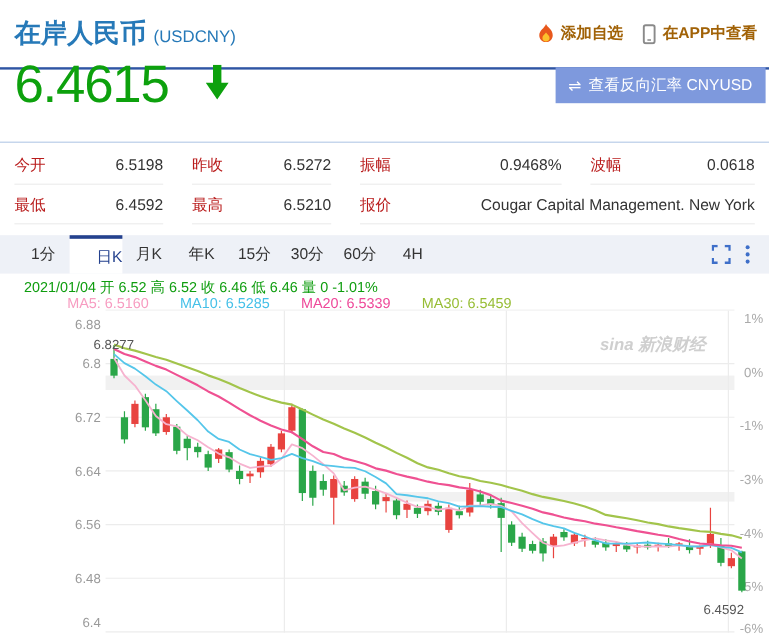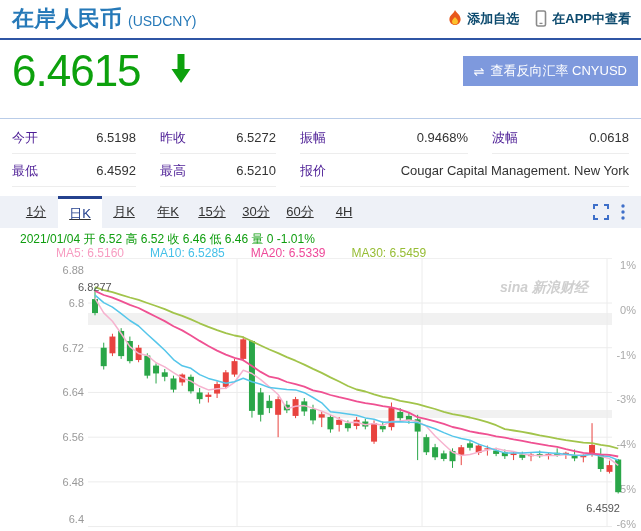--- a/index.html
+++ b/index.html
@@ -1,48 +1,48 @@
 <!DOCTYPE html>
 <html><head>
 <meta charset="utf-8">
 <style>
   html,body{margin:0;padding:0;background:#fff;}
   .page{position:relative;width:641px;height:531px;overflow:hidden;background:#fff;
         font-family:"Liberation Sans","DejaVu Sans",sans-serif;color:#333;}
   
-  .header{position:absolute;left:0;top:0;width:641px;height:40px;border-bottom:2px solid #2f55a4;
+  .header{position:absolute;left:0;top:0;width:641px;height:58px;border-bottom:2px solid #2f55a4;
           display:flex;align-items:center;justify-content:space-between;box-sizing:border-box;padding:0 10px 0 12px;}
   .title-wrap{display:flex;align-items:baseline;gap:6px;}
   .title{font-size:22px;font-weight:bold;color:#2679b8;}
   .symbol{font-size:14px;color:#2679b8;}
   .hdr-links{display:flex;align-items:center;gap:16px;}
-  .hdr-link{display:flex;align-items:flex-start;gap:5px;font-size:13px;font-weight:bold;color:#0c4a6e;cursor:pointer;}
+  .hdr-link{display:flex;align-items:flex-end;gap:5px;font-size:13px;font-weight:bold;color:#a16207;cursor:pointer;}
   
   .quote{position:absolute;left:0;top:46px;width:641px;height:70px;}
   .price{position:absolute;left:12px;top:0px;font-size:44px;font-weight:normal;color:#0da10d;letter-spacing:-1px;}
   .arrow{position:absolute;left:170px;top:8px;}
   .chg-block{position:absolute;left:206px;top:8px;}
   .chg{font-size:15px;color:#0da10d;}
   .ts{font-size:13px;color:#999;margin-top:3px;}
   .rev-btn{position:absolute;right:3px;top:10px;background:#7e99dd;color:#fff;font-size:13px;
            padding:6px 11px;border:none;display:flex;align-items:center;gap:6px;cursor:pointer;}
   
   .stats{position:absolute;left:0;top:118px;width:641px;border-top:1px solid #b9cce8;
          display:grid;grid-template-columns:148px 140px 192px auto;padding-top:2px;}
   .cell{display:flex;justify-content:space-between;align-items:center;height:31px;
         margin:1px 12px 0 12px;border-bottom:1px solid #ededed;font-size:13px;}
-  .cell .lb{color:#4c1d95;text-align:right;}
+  .cell .lb{color:#b91c1c;text-align:right;}
   .cell .vl{color:#333;}
   .cell.span2{grid-column:span 2;}
   
   .tabbar{position:absolute;left:0;top:196px;width:641px;height:32px;background:#eef1f7;
-          display:flex;align-items:stretch;box-sizing:border-box;padding-left:14px;text-decoration:underline;}
+          display:flex;align-items:stretch;box-sizing:border-box;padding-left:14px;}
   .tabs{display:flex;}
   .tab{width:44px;text-align:center;line-height:32px;font-size:13px;color:#333;cursor:pointer;}
-  .tab.active{background:#fff;border-top:3px solid #24418e;line-height:29px;color:#24418e;box-sizing:border-box;}
+  .tab.active{background:#fff;border-top:3px solid #24418e;line-height:29px;color:#24418e;box-sizing:border-box;text-align:right;}
   .tab-icons{margin-left:auto;display:flex;align-items:center;gap:12px;padding-right:16px;}
   .tab-icons .ic{cursor:pointer;display:flex;align-items:center;}
   
   .infoline{position:absolute;left:20px;top:231px;font-size:12px;color:#0f9d0f;white-space:nowrap;}
   .malegend{position:absolute;left:56px;top:246px;font-size:12px;display:flex;gap:26px;white-space:nowrap;}
   .chart{position:absolute;left:0;top:258px;width:641px;height:197px;}
 </style>
 </head>
 <body>
 

